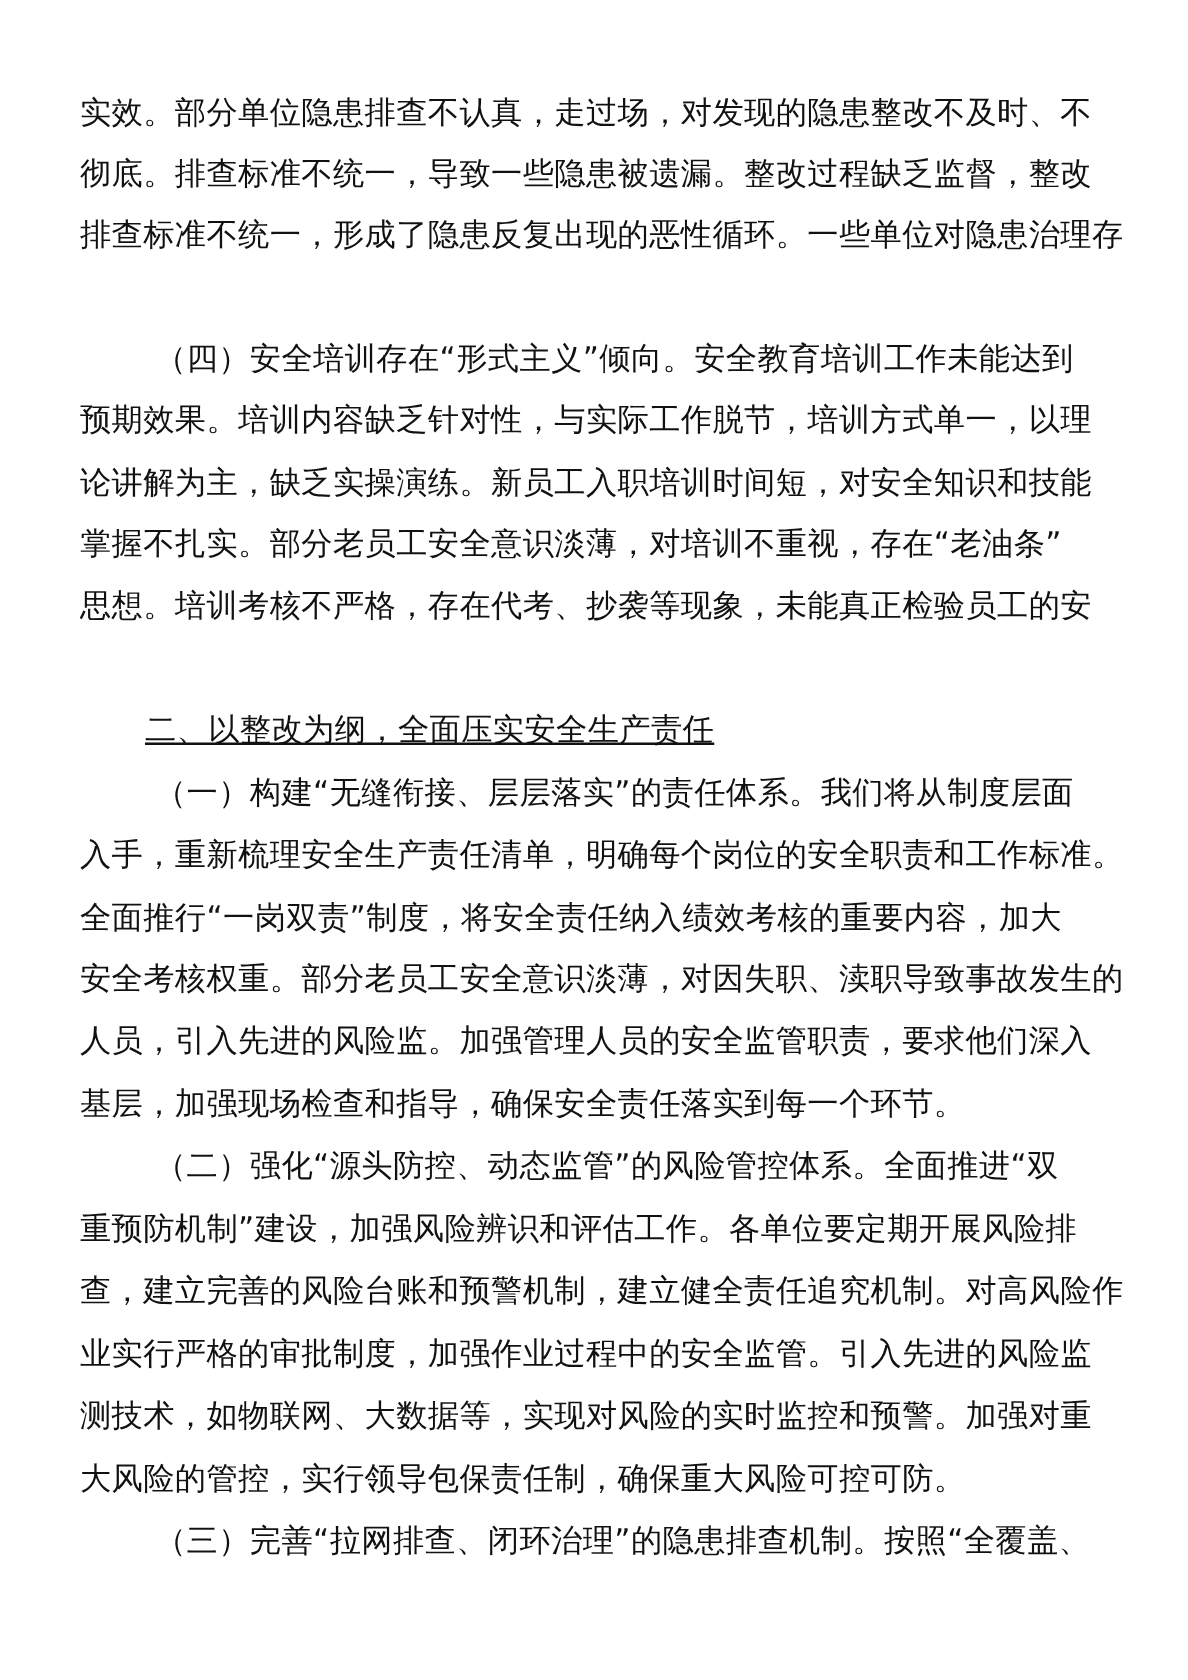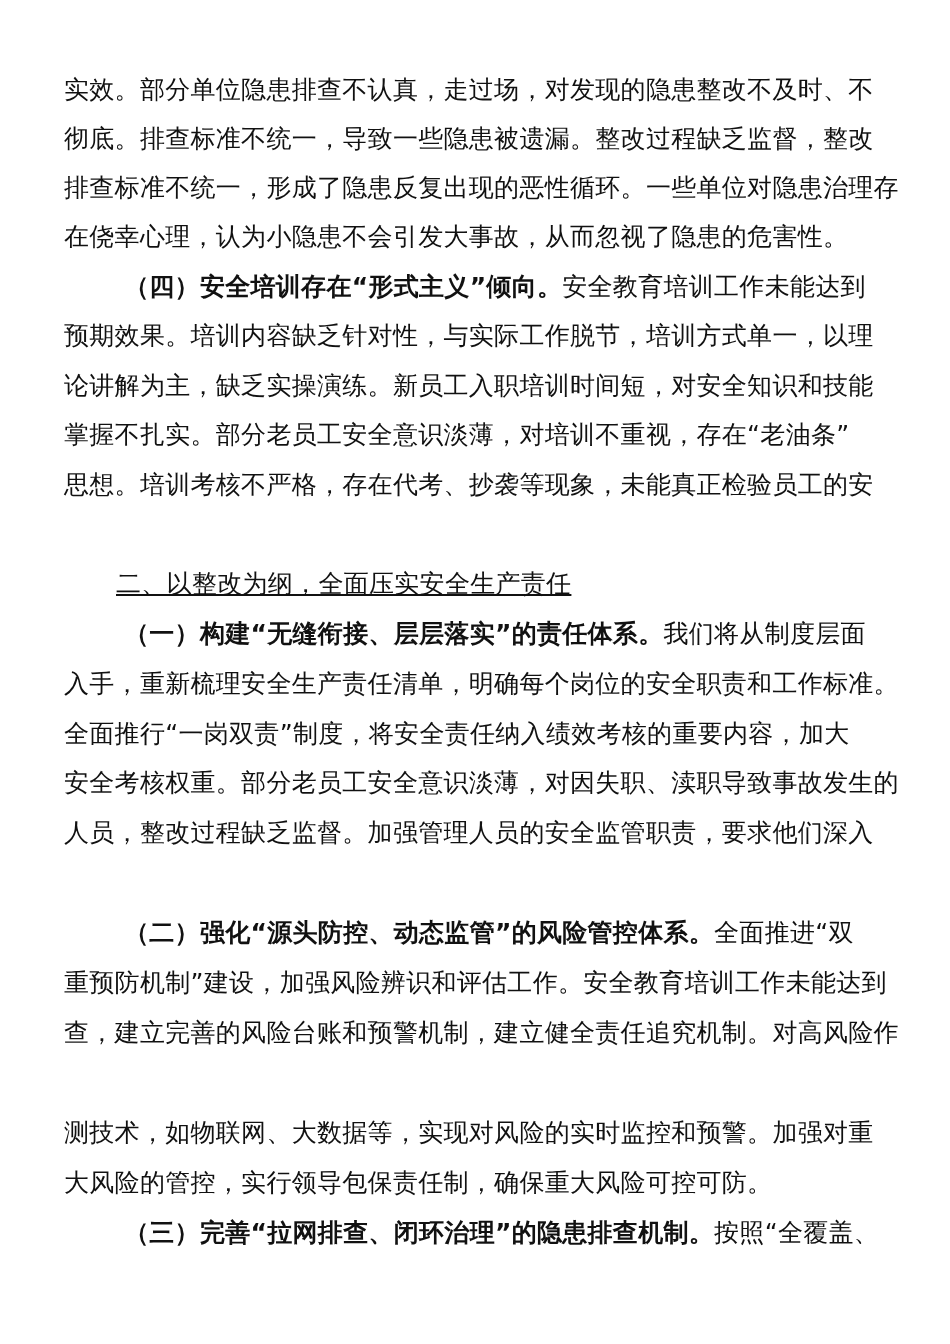--- a/index.html
+++ b/index.html
@@ -3,55 +3,56 @@
 <meta charset="utf-8">
 <style>
   html, body { margin: 0; padding: 0; background: #ffffff; }
   body { width: 950px; height: 1344px; position: relative; overflow: hidden;
          font-family: "DejaVu Sans", "Liberation Sans", sans-serif; color: #111111; }
   .page { position: absolute; left: 6px; top: 0; width: 950px; height: 1048px; background: #ffffff; }
   .line { position: absolute; left: 58px; height: 40px; line-height: 40px; font-size: 25px;
           white-space: nowrap; letter-spacing: 0.3px; }
   .indent { left: 110px; text-decoration: underline; }
   .indent-bold { left: 118px; }
-  .b { font-weight: bold; }
+  .b { font-weight: normal; }
 </style>
 </head>
 <body>
 
 <div class="page">
 
   <div class="line" style="top:70px">实效。部分单位隐患排查不认真，走过场，对发现的隐患整改不及时、不</div>
   <div class="line" style="top:119px">彻底。排查标准不统一，导致一些隐患被遗漏。整改过程缺乏监督，整改</div>
   <div class="line" style="top:168px">排查标准不统一，形成了隐患反复出现的恶性循环。一些单位对隐患治理存</div>
-  <div class="line" style="top:217px">在侥幸心理，认为小隐患不会引发大事故，从而忽视了隐患的危害性。</div>
 
   <div class="line indent-bold" style="top:267px">
     <span class="b">（四）安全培训存在“形式主义”倾向。</span><span>安全教育培训工作未能达到</span>
   </div>
   <div class="line" style="top:316px">预期效果。培训内容缺乏针对性，与实际工作脱节，培训方式单一，以理</div>
   <div class="line" style="top:366px">论讲解为主，缺乏实操演练。新员工入职培训时间短，对安全知识和技能</div>
   <div class="line" style="top:415px">掌握不扎实。部分老员工安全意识淡薄，对培训不重视，存在“老油条”</div>
   <div class="line" style="top:465px">思想。培训考核不严格，存在代考、抄袭等现象，未能真正检验员工的安</div>
 
   <div class="line indent" style="top:564px">二、以整改为纲，全面压实安全生产责任</div>
 
   <div class="line indent-bold" style="top:614px">
     <span class="b">（一）构建“无缝衔接、层层落实”的责任体系。</span><span>我们将从制度层面</span>
   </div>
   <div class="line" style="top:664px">入手，重新梳理安全生产责任清单，明确每个岗位的安全职责和工作标准。</div>
   <div class="line" style="top:714px">全面推行“一岗双责”制度，将安全责任纳入绩效考核的重要内容，加大</div>
   <div class="line" style="top:763px">安全考核权重。部分老员工安全意识淡薄，对因失职、渎职导致事故发生的</div>
-  <div class="line" style="top:813px">人员，整改过程缺乏监督。加强管理人员的安全监管职责，要求他们深入</div>
+  <div class="line" style="top:813px">人员，引入先进的风险监。加强管理人员的安全监管职责，要求他们深入</div>
+  <div class="line" style="top:863px">基层，加强现场检查和指导，确保安全责任落实到每一个环节。</div>
 
   <div class="line indent-bold" style="top:913px">
     <span class="b">（二）强化“源头防控、动态监管”的风险管控体系。</span><span>全面推进“双</span>
   </div>
-  <div class="line" style="top:963px">重预防机制”建设，加强风险辨识和评估工作。安全教育培训工作未能达到</div>
+  <div class="line" style="top:963px">重预防机制”建设，加强风险辨识和评估工作。各单位要定期开展风险排</div>
   <div class="line" style="top:1013px">查，建立完善的风险台账和预警机制，建立健全责任追究机制。对高风险作</div>
+  <div class="line" style="top:1063px">业实行严格的审批制度，加强作业过程中的安全监管。引入先进的风险监</div>
   <div class="line" style="top:1113px">测技术，如物联网、大数据等，实现对风险的实时监控和预警。加强对重</div>
   <div class="line" style="top:1163px">大风险的管控，实行领导包保责任制，确保重大风险可控可防。</div>
 
   <div class="line indent-bold" style="top:1213px">
     <span class="b">（三）完善“拉网排查、闭环治理”的隐患排查机制。</span><span>按照“全覆盖、</span>
   </div>
 
 </div>
 
 </body></html>

